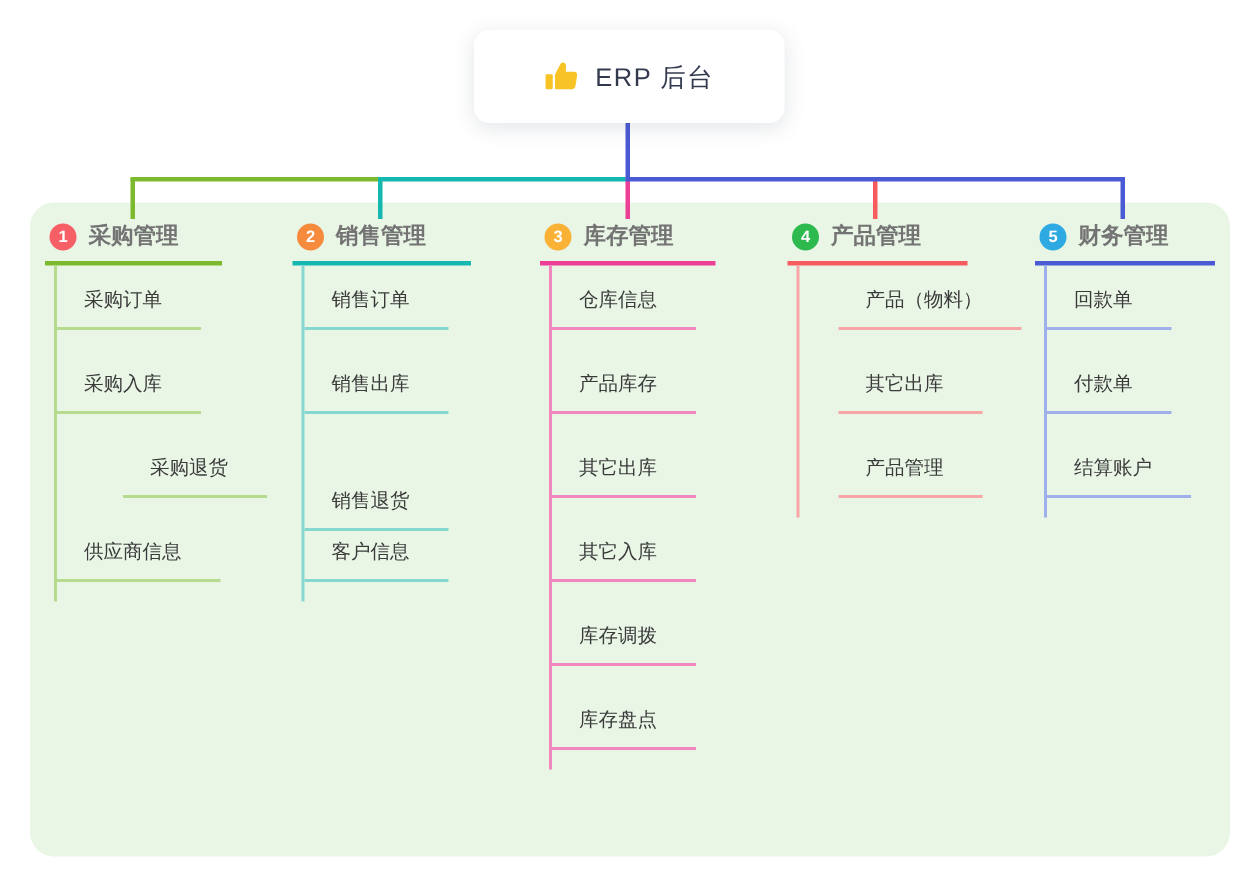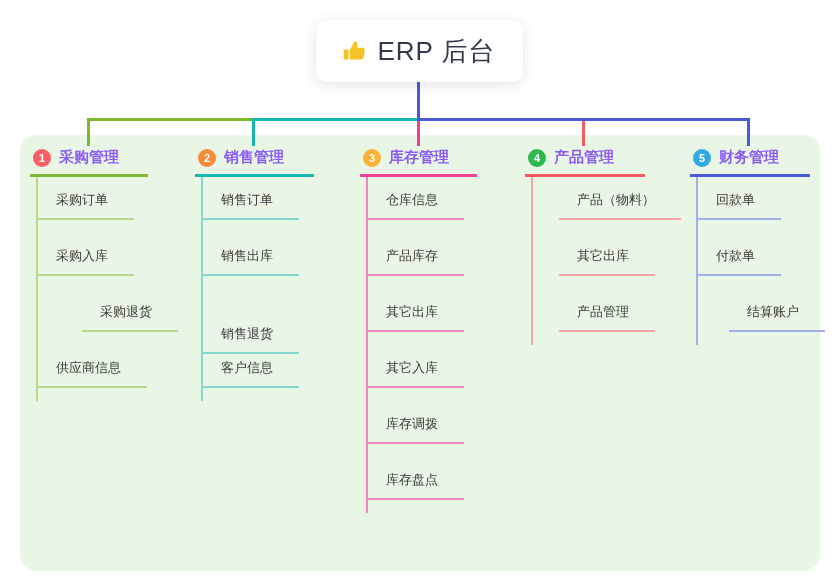--- a/index.html
+++ b/index.html
@@ -28,21 +28,21 @@
     background: #ffffff;
     border-radius: 10px;
     box-shadow: 0 3px 14px rgba(60,70,90,0.14);
     display: flex;
     align-items: center;
     justify-content: center;
     gap: 10px;
     z-index: 3;
   }
   #root-card .root-title {
-    font-size: 26px;
+    font-size: 17px;
     color: #333a4e;
     letter-spacing: 1px;
   }
   .thumb-icon { width: 24px; height: 24px; flex: none; }
   
   .line { position: absolute; z-index: 1; }
   
   .branch { position: absolute; top: 146px; z-index: 2; }
   .branch-header {
     display: flex;
@@ -57,21 +57,21 @@
     border-radius: 50%;
     color: #ffffff;
     font-size: 11px;
     font-weight: bold;
     line-height: 18px;
     text-align: center;
   }
   .branch-label {
     font-size: 15px;
     font-weight: 600;
-    color: #8b5cf6;
+    color: #737373;
     white-space: nowrap;
   }
   .children {
     margin-left: 6px;
     border-left: 2px solid #000;
   }
   .child-row {
     height: 56px;
     display: flex;
     align-items: center;
@@ -201,18 +201,18 @@
           <span class="branch-label">财务管理</span>
         </div>
         <div class="children" style="border-left-color: rgb(159, 175, 233);">
           <div class="child-row">
             <span class="child-label" style="border-bottom-color: rgb(159, 175, 233);">回款单</span>
           </div>
           <div class="child-row">
             <span class="child-label" style="border-bottom-color: rgb(159, 175, 233);">付款单</span>
           </div>
           <div class="child-row">
-            <span class="child-label" style="border-bottom-color: rgb(159, 175, 233); margin-left: 31px;">结算账户</span>
+            <span class="child-label" style="border-bottom-color: rgb(159, 175, 233);">结算账户</span>
           </div>
         </div>
       </div>
     </div>
 </div>
 
 </body></html>

